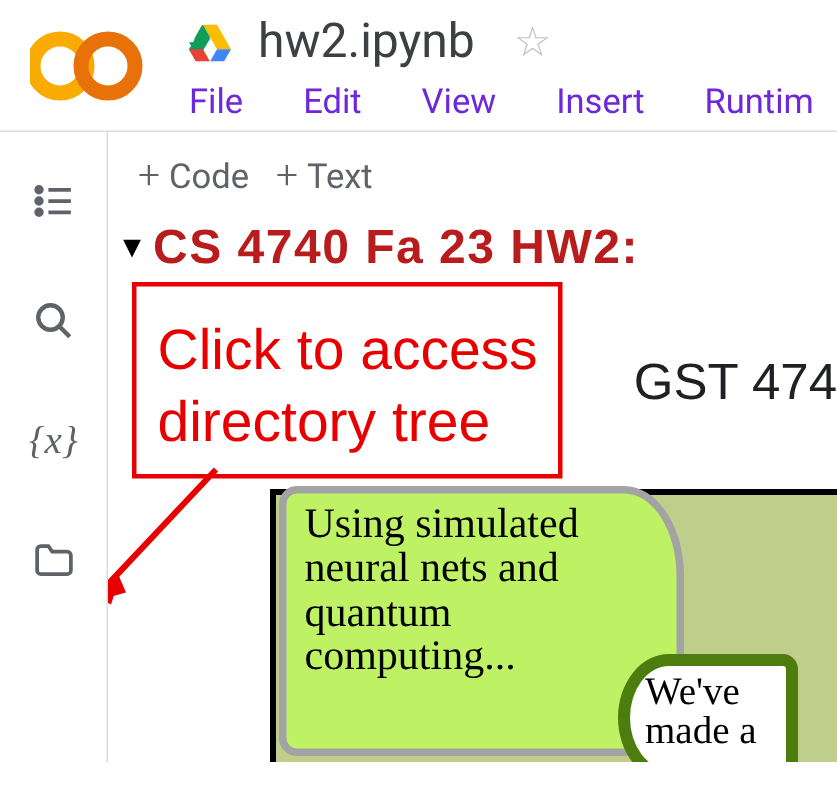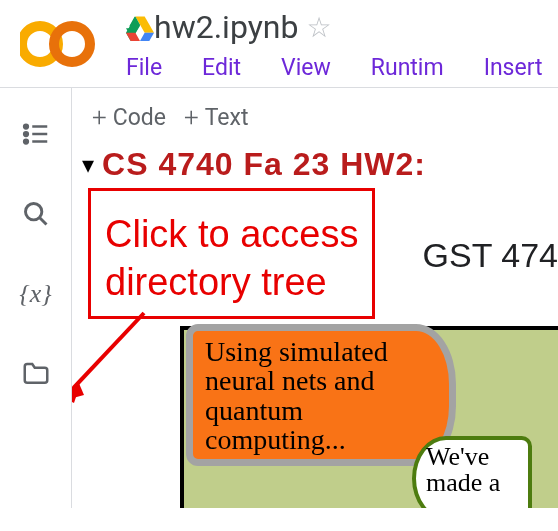--- a/index.html
+++ b/index.html
@@ -21,21 +21,21 @@
       margin-top: 10px;
     }
     .header-right {
       flex: 1;
       display: flex;
       flex-direction: column;
     }
     .title-row {
       display: flex;
       align-items: center;
-      gap: 0;
+      gap: 18px;
       margin-bottom: 8px;
     }
     .drive-icon {
       width: 28px;
       height: 28px;
     }
     .notebook-title {
       font-size: 32px;
       font-weight: 400;
       color: #3c4043;
@@ -153,38 +153,38 @@
       position: absolute;
       inset: 0;
       background: #c0ce8b;
       border: 4px solid #000;
     }
     .bubble1 {
       position: absolute;
       left: 6px;
       top: -2px;
       width: 270px;
-      height: 142px;
-      background: #f97316;
-      border: 7px solid #a3a3a3;
+      height: 180px;
+      background: #bef264;
+      border: 5px solid #a3a3a3;
       border-radius: 12px 40px 40px 12px / 12px 60px 60px 12px;
       padding: 6px 12px;
       font-family: "Comic Sans MS", cursive;
       font-size: 28px;
       line-height: 1.05;
       color: #000;
     }
     .bubble2 {
       position: absolute;
       left: 232px;
       top: 110px;
       width: 120px;
       height: 85px;
       background: #fff;
-      border: 4px solid #4d7c0f;
+      border: 8px solid #4d7c0f;
       border-radius: 40px 12px 12px 40px / 50px 12px 12px 50px;
       padding: 4px 10px;
       font-family: "Comic Sans MS", cursive;
       font-size: 26px;
       line-height: 1.0;
       color: #000;
     }
   </style>
 </head>
 <body>
@@ -206,22 +206,22 @@
         <polygon fill="#0F9D58" points="8,3 0,17 4,24 12,10"></polygon>
         <polygon fill="#EA4335" points="0,17 4,24 12,24 8,17"></polygon>
       </svg>
       <span class="notebook-title">hw2.ipynb</span>
       <span class="star-icon">☆</span>
     </div>
     <div class="menu-bar">
       <span class="menu-item">File</span>
       <span class="menu-item">Edit</span>
       <span class="menu-item">View</span>
+      <span class="menu-item">Insert</span>
       <span class="menu-item">Runtim</span>
-      <span class="menu-item">Insert</span>
     </div>
   </div>
 </div>
 
 <div class="main-area">
   <div class="left-rail">
     <div class="rail-icon">
       <svg width="30" height="30" viewBox="0 0 24 24" fill="none" stroke="currentColor" stroke-width="2">
         <circle cx="4" cy="6" r="1.5" fill="currentColor"></circle>
         <circle cx="4" cy="12" r="1.5" fill="currentColor"></circle>

